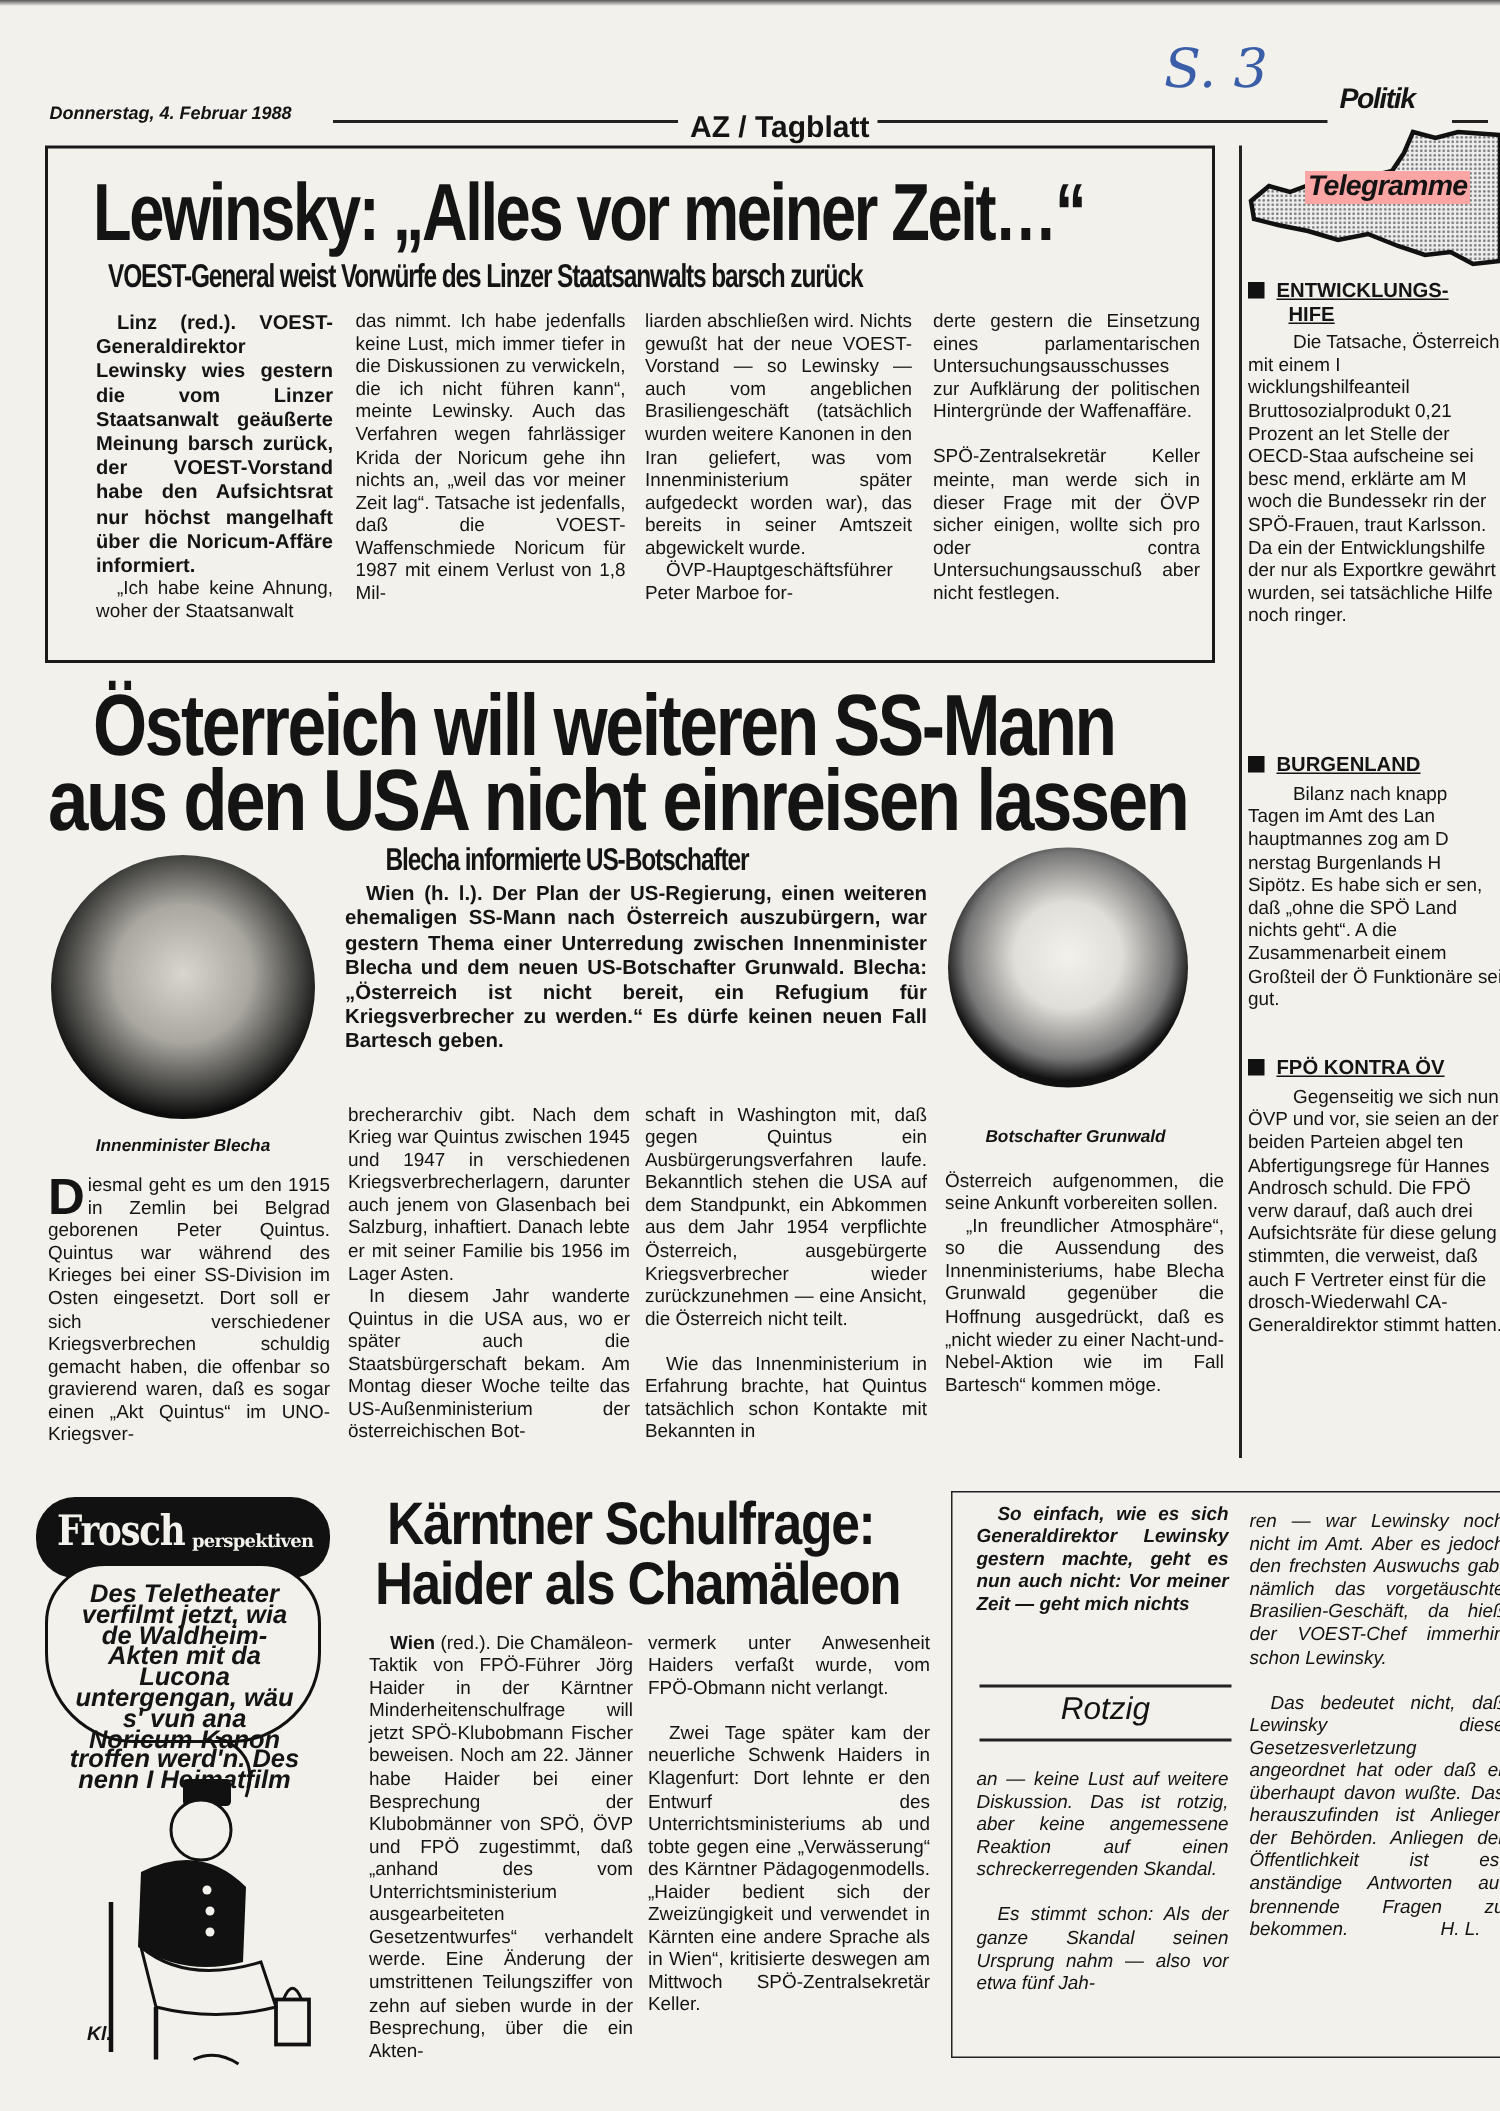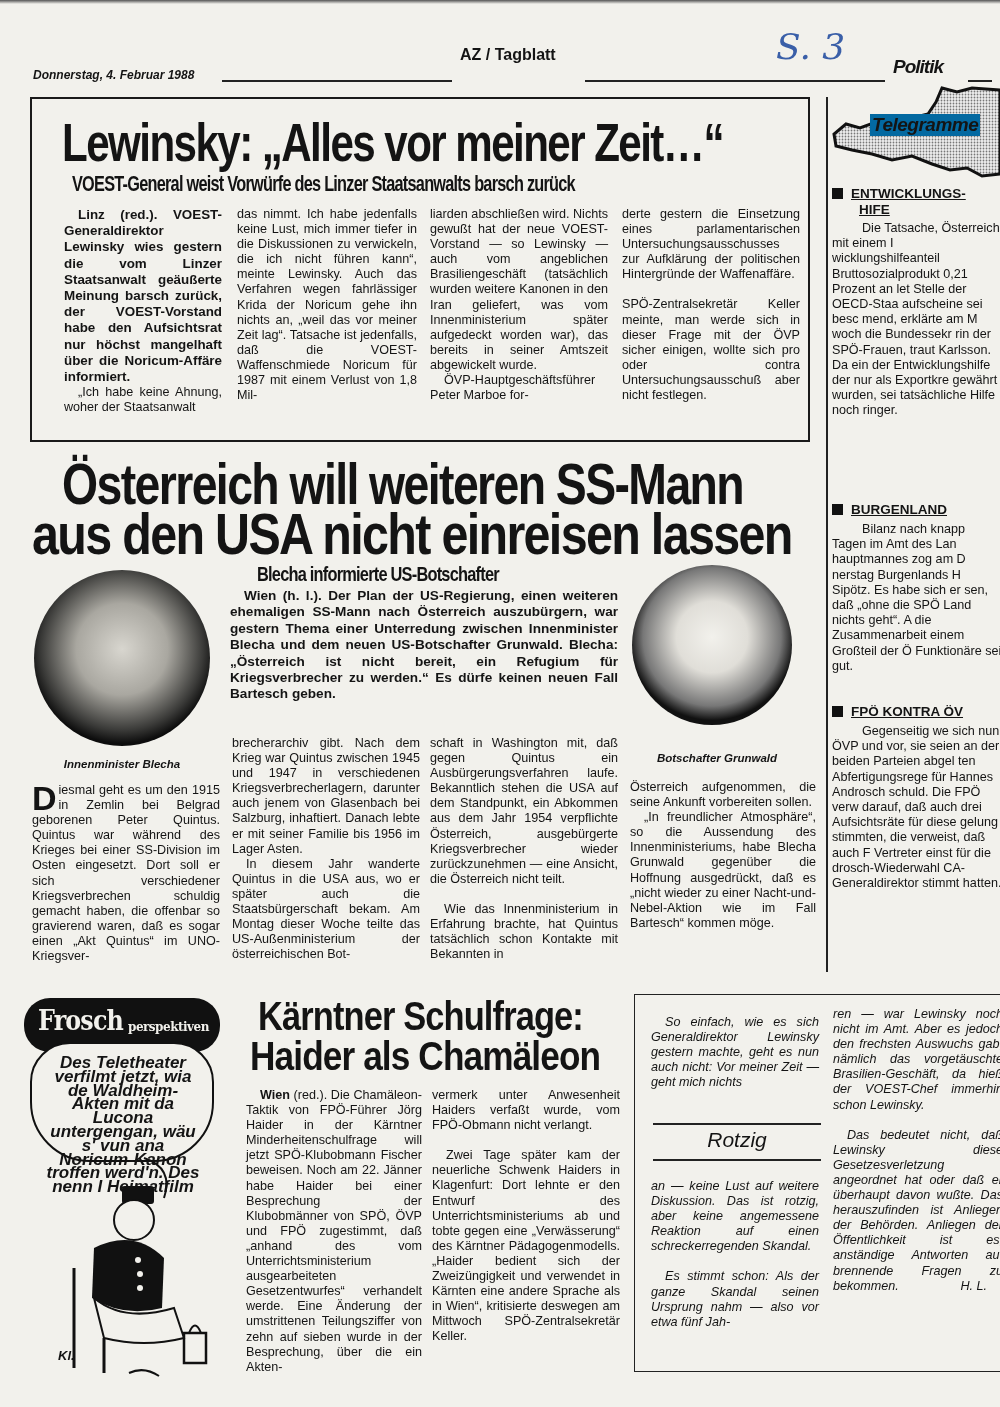--- a/index.html
+++ b/index.html
@@ -20,21 +20,21 @@
   .caption { position:absolute; font-weight:bold; font-style:italic; font-size:11.5px; text-align:center; }
   .dropcap { float:left; font-weight:bold; font-size:34px; line-height:28px; margin:1px 2px 0 0; font-family:"Liberation Sans", sans-serif; }
 </style>
 </head>
 <body>
 
 <div class="abs" style="left:0;top:0;width:1000px;height:90px;">
   <div class="abs" style="left:0;top:0;width:1000px;height:4px;background:linear-gradient(#555,#f2f1ec);"></div>
   <span class="abs" style="left:33px;top:68px;font-size:12px;font-weight:bold;font-style:italic;">Donnerstag, 4. Februar 1988</span>
   <div class="rule" style="left:222px;top:80px;width:230px;height:1.5px;"></div>
-  <span class="abs" style="left:460px;top:46px;font-size:16px;font-weight:bold;">AZ / Tagblatt</span>
+  <span class="abs" style="left:460px;top:74px;font-size:20px;font-weight:bold;">AZ / Tagblatt</span>
   <div class="rule" style="left:585px;top:80px;width:300px;height:1.5px;"></div>
   <span class="abs" style="left:776px;top:26px;font-size:36px;font-family:'DejaVu Serif', serif;font-style:italic;color:#3a5fa8;">S. 3</span>
   <span class="abs" style="left:893px;top:56px;font-size:19px;font-weight:bold;font-style:italic;letter-spacing:-1px;">Politik</span>
   <div class="rule" style="left:968px;top:80px;width:24px;height:1.5px;"></div>
 </div>
 
 <div class="abs" style="left:30px;top:97px;width:780px;height:345px;border:2px solid #1a1a1a;box-sizing:border-box;">
   <div class="abs cond" style="left:30px;top:12px;font-size:54px;transform:scaleX(0.78);letter-spacing:-2px;">Lewinsky: „Alles vor meiner Zeit…“</div>
   <div class="abs cond" style="left:40px;top:72px;font-size:22px;transform:scaleX(0.74);">VOEST-General weist Vorwürfe des Linzer Staatsanwalts barsch zurück</div>
 
@@ -60,21 +60,21 @@
 <div class="abs" style="left:832px;top:84px;width:168px;height:900px;overflow:hidden;">
   <svg class="abs" style="left:0;top:0;" width="168" height="100" viewBox="0 0 168 100">
     <defs>
       <pattern id="dots" width="3" height="3" patternUnits="userSpaceOnUse">
         <rect width="3" height="3" fill="#eee"></rect>
           <circle cx="1.5" cy="1.5" r="0.9" fill="#777"></circle>
       </pattern>
     </defs>
     <path d="M110 4 L125 8 L140 4 L168 6 L168 90 L150 92 L135 84 L118 86 L100 80 L80 72 L60 76 L40 70 L20 66 L4 62 L2 50 L14 40 L28 44 L44 38 L60 42 L80 34 L96 30 L104 18 Z" fill="url(#dots)" stroke="#111" stroke-width="3"></path>
   </svg>
-  <div class="abs" style="left:38px;top:30px;font-size:19px;font-weight:bold;font-style:italic;background:#0369a1;padding:0 2px;letter-spacing:-0.5px;">Telegramme</div>
+  <div class="abs" style="left:38px;top:30px;font-size:19px;font-weight:bold;font-style:italic;background:#fca5a5;padding:0 2px;letter-spacing:-0.5px;">Telegramme</div>
 
   <div class="col" style="left:0;top:102px;width:170px;font-size:12.6px;line-height:15.2px;text-align:left;">
     <div class="tele-head"><span class="sq"></span><span>ENTWICKLUNGS-</span></div>
     <div class="tele-head" style="padding-left:27px;"><span>HIFE</span></div>
     <p class="ind" style="margin-top:3px;text-indent:30px;">Die Tatsache, Österreich mit einem I wicklungshilfeanteil Bruttosozialprodukt 0,21 Prozent an let Stelle der OECD-Staa aufscheine sei besc mend, erklärte am M woch die Bundessekr rin der SPÖ-Frauen, traut Karlsson. Da ein der Entwicklungshilfe der nur als Exportkre gewährt wurden, sei tatsächliche Hilfe noch ringer.</p>
   </div>
 
   <div class="col" style="left:0;top:418px;width:170px;font-size:12.6px;line-height:15.2px;text-align:left;">
     <div class="tele-head"><span class="sq"></span><span>BURGENLAND</span></div>
     <p style="margin-top:4px;text-indent:30px;">Bilanz nach knapp Tagen im Amt des Lan hauptmannes zog am D nerstag Burgenlands H Sipötz. Es habe sich er sen, daß „ohne die SPÖ Land nichts geht“. A die Zusammenarbeit einem Großteil der Ö Funktionäre sei gut.</p>
@@ -152,21 +152,21 @@
     <p class="ind"><b>Wien</b><span> (red.). Die Chamäleon-Taktik von FPÖ-Führer Jörg Haider in der Kärntner Minderheitenschulfrage will jetzt SPÖ-Klubobmann Fischer beweisen. Noch am 22. Jänner habe Haider bei einer Besprechung der Klubobmänner von SPÖ, ÖVP und FPÖ zugestimmt, daß „anhand des vom Unterrichtsministerium ausgearbeiteten Gesetzentwurfes“ verhandelt werde. Eine Änderung der umstrittenen Teilungsziffer von zehn auf sieben wurde in der Besprechung, über die ein Akten-</span></p>
   </div>
   <div class="col" style="left:192px;top:98px;width:188px;">
     <p>vermerk unter Anwesenheit Haiders verfaßt wurde, vom FPÖ-Obmann nicht verlangt.</p>
     <div class="gap"></div>
     <p class="ind">Zwei Tage später kam der neuerliche Schwenk Haiders in Klagenfurt: Dort lehnte er den Entwurf des Unterrichtsministeriums ab und tobte gegen eine „Verwässerung“ des Kärntner Pädagogenmodells. „Haider bedient sich der Zweizüngigkeit und verwendet in Kärnten eine andere Sprache als in Wien“, kritisierte deswegen am Mittwoch SPÖ-Zentralsekretär Keller.</p>
   </div>
 </div>
 
 <div class="abs" style="left:634px;top:994px;width:366px;height:378px;border-top:1.5px solid #222;border-left:1.5px solid #222;border-bottom:1.5px solid #222;box-sizing:border-box;">
-  <div class="col ital" style="left:16px;top:20px;width:168px;">
+  <div class="col ital" style="left:16px;top:7px;width:168px;font-weight:bold;">
     <p class="ind">So einfach, wie es sich Generaldirektor Lewinsky gestern machte, geht es nun auch nicht: Vor meiner Zeit — geht mich nichts</p>
   </div>
   <div class="rule" style="left:18px;top:128px;width:168px;height:1.5px;"></div>
   <div class="abs" style="left:18px;top:133px;width:168px;text-align:center;font-size:21px;font-style:italic;">Rotzig</div>
   <div class="rule" style="left:18px;top:164px;width:168px;height:1.5px;"></div>
   <div class="col ital" style="left:16px;top:184px;width:168px;">
     <p>an — keine Lust auf weitere Diskussion. Das ist rotzig, aber keine angemessene Reaktion auf einen schreckerregenden Skandal.</p>
     <div class="gap"></div>
     <p class="ind">Es stimmt schon: Als der ganze Skandal seinen Ursprung nahm — also vor etwa fünf Jah-</p>
   </div>

